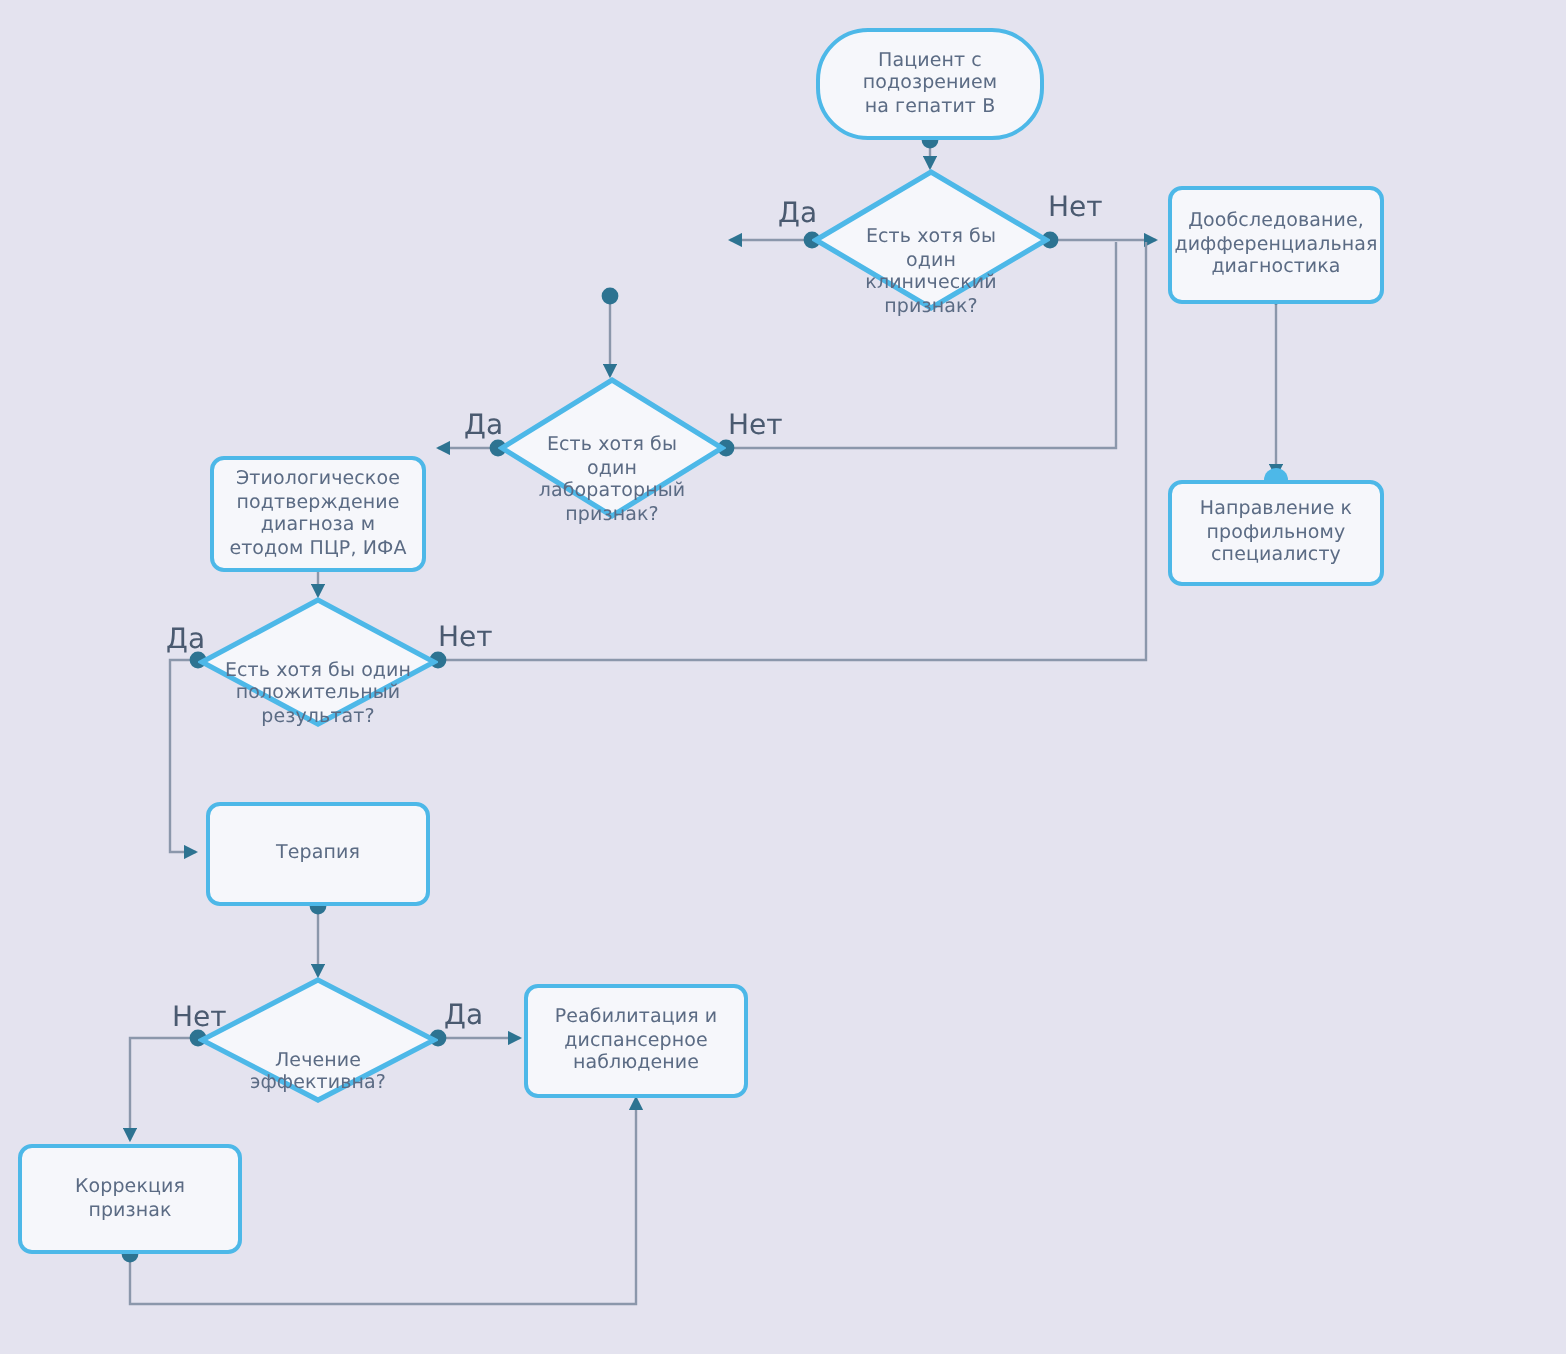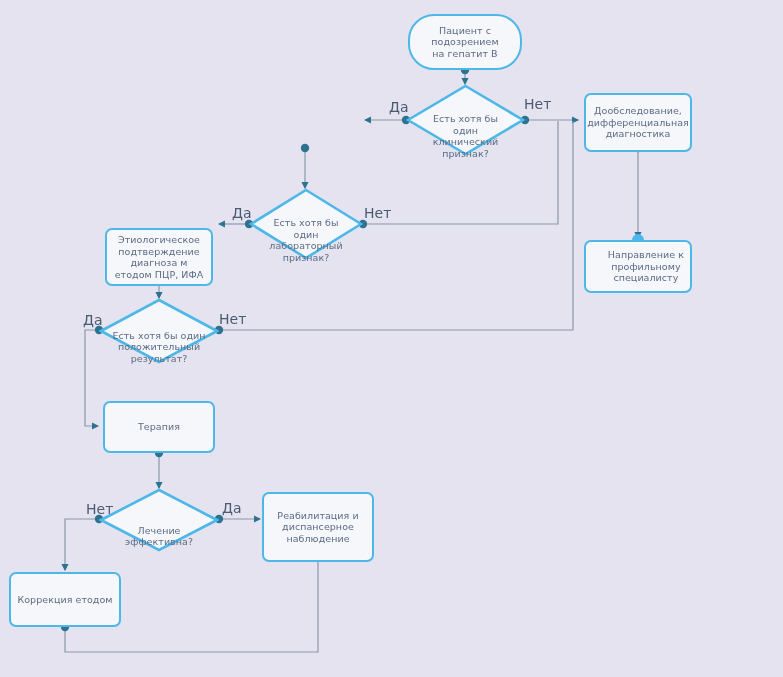--- a/index.html
+++ b/index.html
@@ -139,21 +139,21 @@
       <polygon points="59.5,2 117,36 59.5,70 2,36" fill="#f6f7fb" stroke="#4db8e8" stroke-width="2.6"></polygon>
     </svg>
     <span class="label">Есть хотя бы один<br>клинический признак?</span>
   </div>
 
 
   <div class="node process" style="left:584px; top:93px; width:108px; height:59px;">
     <span class="label">Дообследование,<br>дифференциальная<br>диагностика</span>
   </div>
 
-  <div class="node process" style="left:584px; top:240px; width:108px; height:53px;justify-content:flex-end;">
+  <div class="node process" style="left:584px; top:240px; width:108px; height:53px;">
     <span class="label">Направление к<br>профильному<br>специалисту</span>
   </div>
 
   <div class="node decision" style="left:249px; top:188px; width:114px; height:72px;">
     <svg class="dia" viewBox="0 0 114 72">
       <polygon points="57,2 112,36 57,70 2,36" fill="#f6f7fb" stroke="#4db8e8" stroke-width="2.6"></polygon>
     </svg>
     <span class="label">Есть хотя бы один<br>лабораторный<br>признак?</span>
   </div>
 
@@ -172,26 +172,26 @@
     <span class="label">Терапия</span>
   </div>
 
   <div class="node decision" style="left:99px; top:488px; width:120px; height:64px;">
     <svg class="dia" viewBox="0 0 120 64">
       <polygon points="60,2 118,32 60,62 2,32" fill="#f6f7fb" stroke="#4db8e8" stroke-width="2.6"></polygon>
     </svg>
     <span class="label">Лечение эффективна?</span>
   </div>
 
-  <div class="node process" style="left:262px; top:492px; width:112px; height:70px;text-align:center;">
+  <div class="node process" style="left:262px; top:492px; width:112px; height:57px;text-align:center;">
     <span class="label">Реабилитация и<br>диспансерное<br>наблюдение</span>
   </div>
 
   <div class="node process" style="left:9px; top:572px; width:112px; height:55px;">
-    <span class="label">Коррекция етодом</span>
+    <span class="label">Коррекция признак</span>
   </div>
 
   <div class="edge-label" style="left:389px; top:102px;">Да</div>
   <div class="edge-label" style="left:524px; top:99px;">Нет</div>
   <div class="edge-label" style="left:232px; top:208px;">Да</div>
   <div class="edge-label" style="left:364px; top:208px;">Нет</div>
   <div class="edge-label" style="left:83px; top:315px;">Да</div>
   <div class="edge-label" style="left:219px; top:314px;">Нет</div>
   <div class="edge-label" style="left:86px; top:504px;">Нет</div>
   <div class="edge-label" style="left:222px; top:503px;">Да</div>

